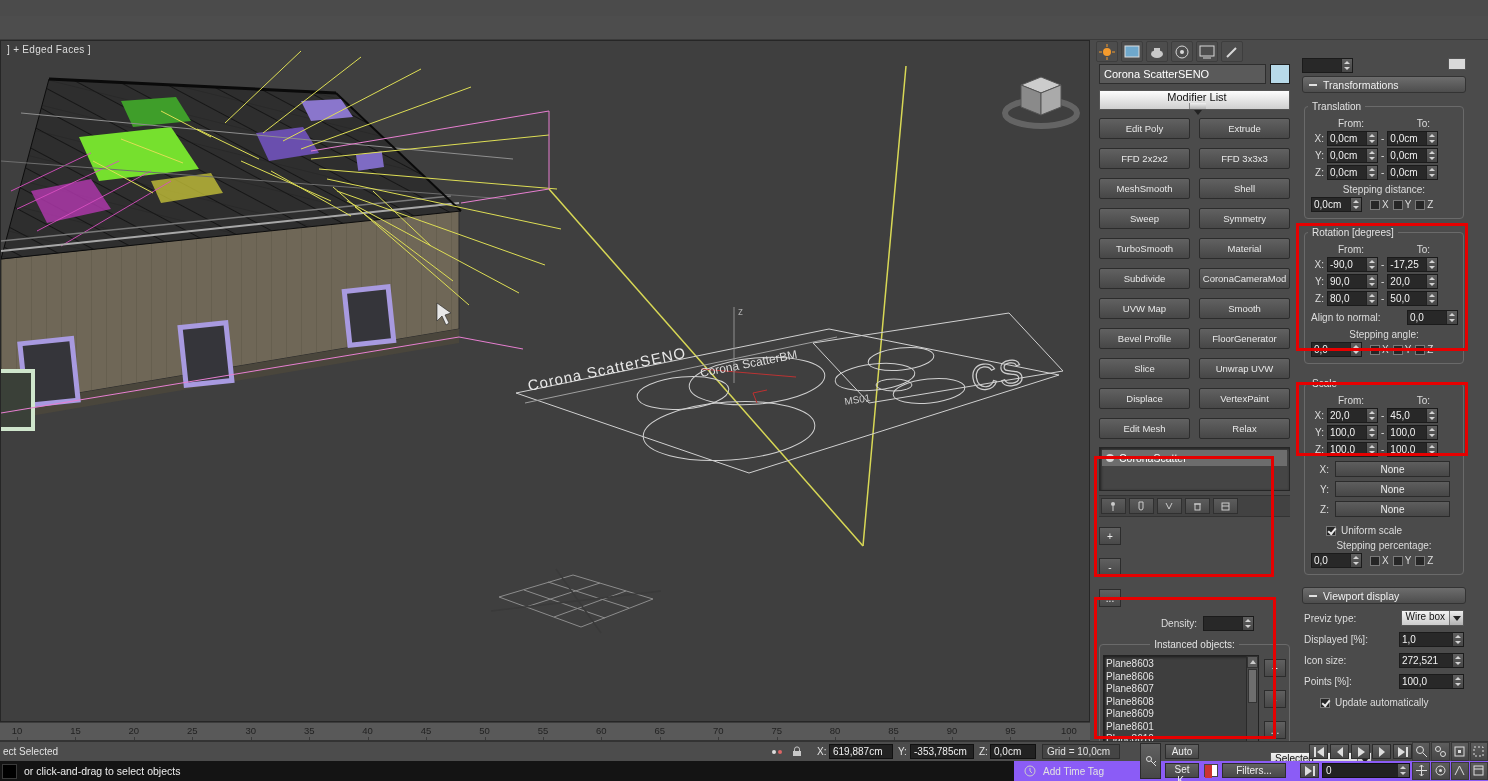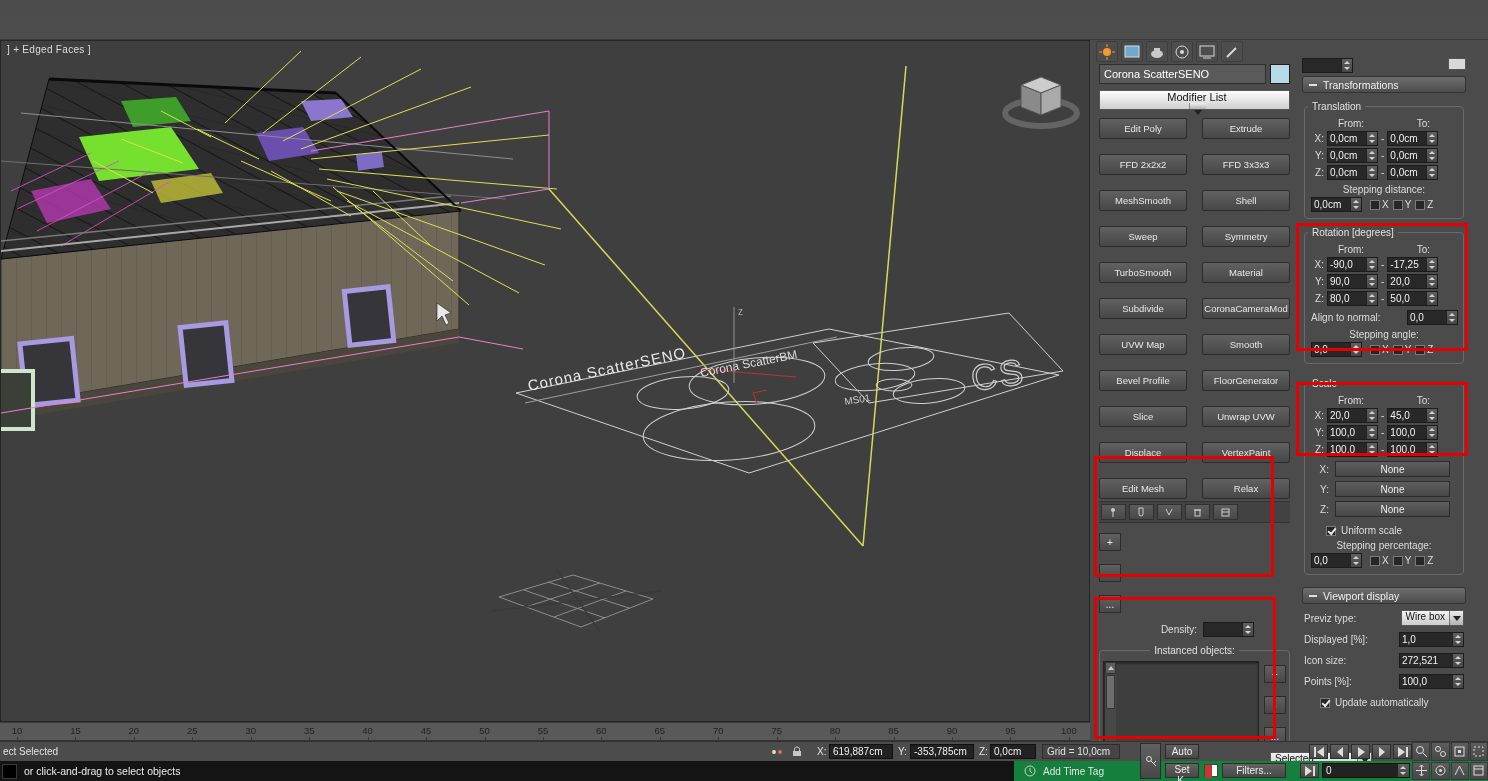--- a/index.html
+++ b/index.html
@@ -26,21 +26,21 @@
 .ticon{width:22px;height:21px;background:#4d4d4d;border:1px solid #3e3e3e;border-radius:2px;display:flex;align-items:center;justify-content:center;padding:0;}
 
 
 #cpanel{position:absolute;left:1097px;top:62px;width:195px;height:680px;font-size:10px;color:#ddd;}
 .name-row{display:flex;gap:4px;margin:2px 2px 6px;}
 .name-field{flex:1;height:20px;background:#5a5a5a;border:1px solid #2e2e2e;color:#fff;font-size:11px;line-height:18px;padding:0 4px;overflow:hidden;white-space:nowrap;}
 .color-swatch{width:20px;height:20px;background:#b7d9e8;border:1px solid #1e1e1e;}
 .modlist{height:20px;margin:0 2px 8px;background:linear-gradient(#fdfdfd,#cfcfcf);border:1px solid #555;color:#111;font-size:11px;display:flex;align-items:center;padding-left:5px;justify-content:space-between;flex-direction:column;}
 .dd-arrow{width:17px;height:18px;background:linear-gradient(#efefef,#b4b4b4);border-left:1px solid #888;position:relative;}
 .dd-arrow::after{content:"";position:absolute;left:4px;top:7px;border-left:4px solid transparent;border-right:4px solid transparent;border-top:5px solid #222;}
-.modgrid{display:grid;grid-template-columns:1fr 1fr;gap:15px;margin:0 2px;}
+.modgrid{display:grid;grid-template-columns:1fr 1fr;gap:9px;margin:0 2px;}
 .modbtn{height:21px;background:linear-gradient(#616161,#474747);border:1px solid #2c2c2c;border-radius:2px;color:#e8e8e8;font-size:9.5px;overflow:hidden;white-space:nowrap;padding:0 1px;}
 .stack{height:44px;margin:8px 2px 4px;background:#454545;border:1px solid #262626;box-shadow:inset 1px 1px 3px rgba(0,0,0,.55);}
 .stack-item{height:16px;line-height:16px;padding-left:4px;font-size:10.5px;color:#fff;background:#6d6d6d;margin:2px;white-space:nowrap;}
 .stack-item::before{content:"";display:inline-block;width:8px;height:8px;background:#d6d6d6;border-radius:50%;margin-right:5px;}
 .stack-tools{display:flex;gap:3px;margin:2px 2px 6px;background:#424242;border-top:1px solid #333;border-bottom:1px solid #333;padding:2px 2px;}
 .stool{width:25px;height:16px;background:linear-gradient(#5c5c5c,#484848);border:1px solid #303030;display:flex;align-items:center;justify-content:center;padding:0;}
 .objlist-row{display:flex;gap:5px;margin:2px 2px;}
 .listbox{flex:1;background:#3e3e3e;border:1px solid #222;box-shadow:inset 1px 1px 3px rgba(0,0,0,.6);}
 .scatter-list{height:108px;padding:2px;overflow:hidden;}
 .item{font-size:10px;line-height:12.5px;color:#e4e4e4;white-space:nowrap;}
@@ -112,21 +112,21 @@
 .cfield{top:2px;height:15px;background:#222;border:1px solid #111;color:#f0f0f0;font-size:10px;line-height:13px;padding:0 3px;overflow:hidden;white-space:nowrap;}
 #xl{left:817px;} #xf{left:829px;width:64px;}
 #yl{left:898px;} #yf{left:910px;width:64px;}
 #zl{left:979px;} #zf{left:990px;width:46px;}
 .gridfield{left:1042px;top:2px;width:78px;height:15px;background:#454545;border:1px solid #2e2e2e;line-height:13px;padding:0 4px;}
 .sbtn{height:15px;background:linear-gradient(#626262,#484848);border:1px solid #2c2c2c;color:#eee;font-size:10px;padding:0 4px;}
 #autobtn{left:1165px;top:2px;width:34px;}
 .selbox{left:1270px;top:2px;width:102px;height:15px;margin-top:8px;}
 .pbrow{left:1309px;top:2px;display:flex;gap:2px;}
 .pb{width:19px;height:15px;background:linear-gradient(#616161,#494949);border:1px solid #2c2c2c;display:flex;align-items:center;justify-content:center;padding:0;}
-#promptbar{position:absolute;left:0;top:761px;width:1488px;height:20px;background:#15803d;font-size:10px;color:#e2e2e2;}
+#promptbar{position:absolute;left:0;top:761px;width:1488px;height:20px;background:#8b5cf6;font-size:10px;color:#e2e2e2;}
 #promptbar>*{position:absolute;}
 .prompt-dark{left:0;top:0;width:1014px;height:20px;background:#141414;display:flex;align-items:center;gap:7px;}
 .prompt-icon{width:15px;height:15px;background:#000;border:1px solid #3a3a3a;margin-left:2px;}
 .prompt-text{color:#ececec;font-size:10.5px;}
 .timetag{left:1022px;top:3px;display:flex;align-items:center;gap:5px;}
 #setk{left:1165px;top:2px;width:34px;}
 #keyfilter{left:1204px;top:3px;width:14px;height:13px;background:#fff;border:1px solid #444;position:absolute;}
 #keyfilter::after{content:"";position:absolute;left:0;top:0;width:7px;height:13px;background:#cc3333;}
 #filtersbtn{left:1222px;top:2px;width:64px;}
 #end2{left:1300px;top:2px;}
@@ -351,20 +351,23 @@
         <button class="modbtn">Smooth</button>
         <button class="modbtn">Bevel Profile</button>
         <button class="modbtn">FloorGenerator</button>
         <button class="modbtn">Slice</button>
         <button class="modbtn">Unwrap UVW</button>
         <button class="modbtn">Displace</button>
         <button class="modbtn">VertexPaint</button>
         <button class="modbtn">Edit Mesh</button>
         <button class="modbtn">Relax</button>
       </div>
+    <div class="stack">
+      <div class="stack-item">CoronaScatter</div>
+    </div>
     <div class="stack-tools">
       <button class="stool">
           <svg width="11" height="11">
             <circle cx="5" cy="3" r="2" fill="#ccc"></circle>
             <line x1="5" y1="5" x2="5" y2="10" stroke="#ccc"></line>
           </svg>
         </button>
       <button class="stool">
           <svg width="11" height="11">
             <path d="M3 1h4v6a2 2 0 01-4 0z" stroke="#ccc" fill="none"></path>
@@ -402,20 +405,31 @@
           <span class="arr">
             <i class="up"></i>
             <i class="dn"></i>
           </span>
         </span>
     </div>
     <fieldset class="group centered">
       <legend>Instanced objects:</legend>
       <div class="objlist-row" style="margin:0;">
         <div class="listbox inst-wrap">
+          <div class="inst-list">
+
+          <div class="item">Plane8603</div>
+              <div class="item">Plane8606</div>
+              <div class="item">Plane8607</div>
+              <div class="item">Plane8608</div>
+              <div class="item">Plane8609</div>
+              <div class="item">Plane8601</div>
+              <div class="item">Plane8610</div>
+              <div class="item">Plane8605</div>
+            </div>
           <div class="vscroll">
             <span class="sb-up"></span>
             <span class="sb-thumb"></span>
             <span class="sb-fill"></span>
             <span class="sb-dn"></span>
           </div>
         </div>
         <div class="list-btns">
           <button>+</button>
           <button>-</button>

